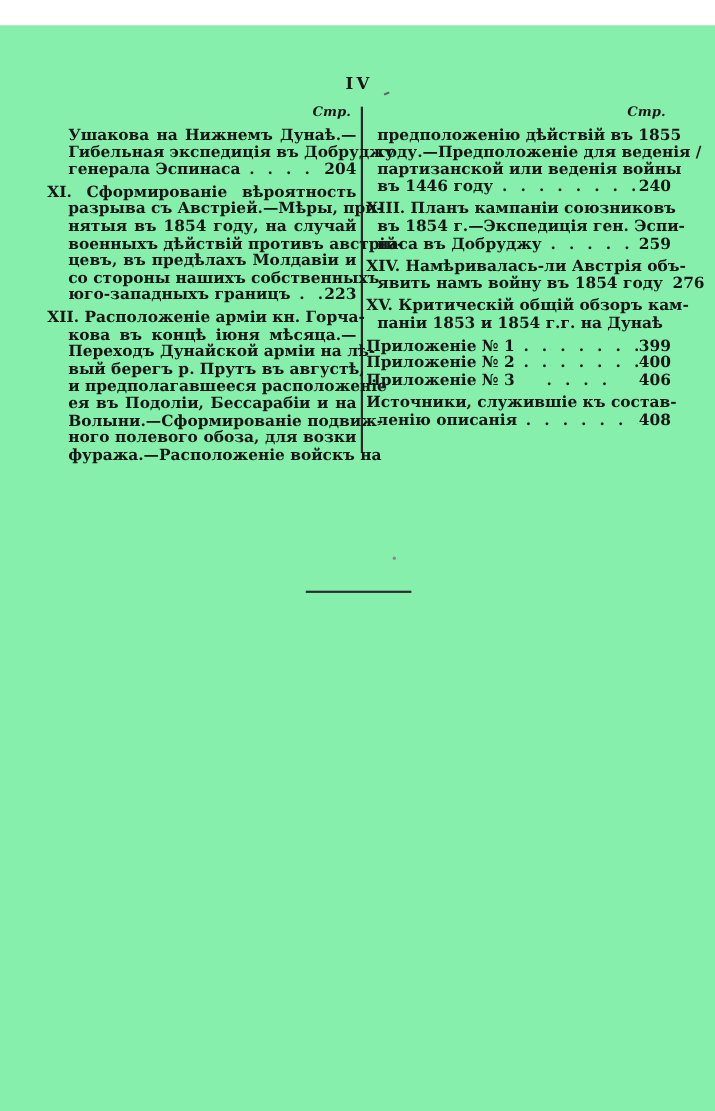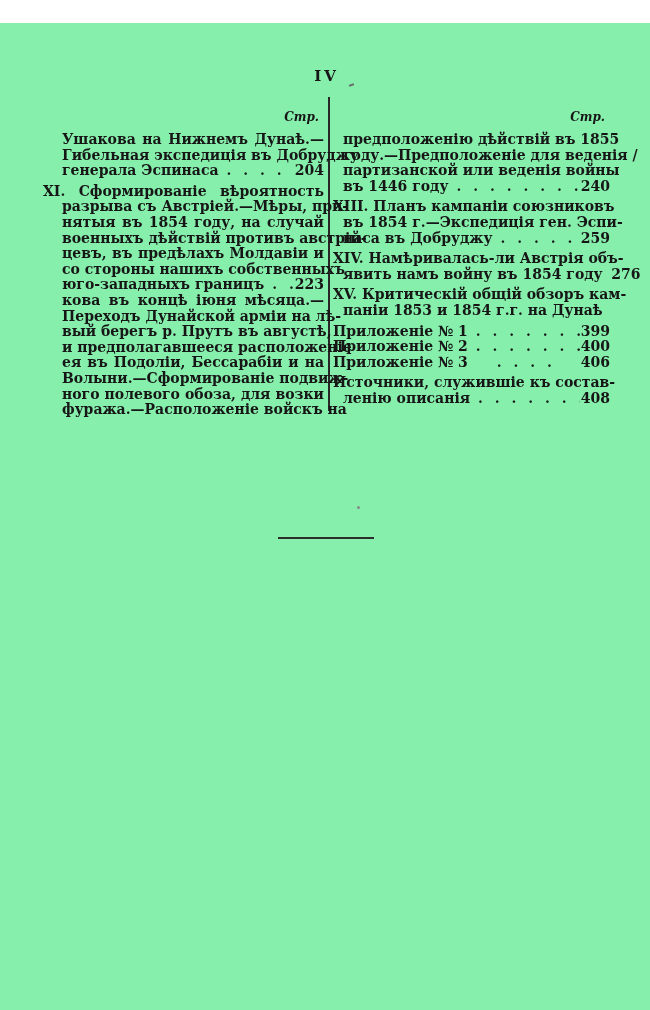--- a/index.html
+++ b/index.html
@@ -16,21 +16,21 @@
     color:#161616;
     margin-top:23px;
   }
   .folio{
     position:absolute;top:44px;left:0;width:650px;
     text-align:center;
     font-size:15px;font-weight:700;letter-spacing:3px;
     padding-left:3px;box-sizing:border-box;
   }
   .col{
-    position:absolute;top:88px;
+    position:absolute;top:72px;
     font-size:14px;line-height:15.6px;font-weight:700;
   }
   .col-left{left:43px;width:281px;}
   .col-right{left:333px;width:277px;}
   .col-header{
     text-align:right;
     font-style:italic;
     font-size:12px;line-height:13px;
     padding-right:5px;
     margin-bottom:8px;
@@ -100,20 +100,21 @@
         <div class="line just" style="margin-left: 19px;">разрыва съ Австріей.—Мѣры, при-</div>
         <div class="line just" style="margin-left: 19px;">нятыя въ 1854 году, на случай</div>
         <div class="line just" style="margin-left: 19px;">военныхъ дѣйствій противъ австрій-</div>
         <div class="line just" style="margin-left: 19px;">цевъ, въ предѣлахъ Молдавіи и</div>
         <div class="line just" style="margin-left: 19px;">со стороны нашихъ собственныхъ</div>
         <div class="line dotline" style="margin-left: 19px;">
           <span class="txt">юго-западныхъ границъ</span>
           <span class="leader">. . . .</span>
           <span class="num">223</span>
         </div>
+        <div class="line gap just" style="margin-left: 0px;">XII. Расположеніе арміи кн. Горча-</div>
         <div class="line just" style="margin-left: 19px;">кова въ концѣ іюня мѣсяца.—</div>
         <div class="line just" style="margin-left: 19px;">Переходъ Дунайской арміи на лѣ-</div>
         <div class="line just" style="margin-left: 19px;">вый берегъ р. Прутъ въ августѣ,</div>
         <div class="line just" style="margin-left: 19px;">и предполагавшееся расположеніе</div>
         <div class="line just" style="margin-left: 19px;">ея въ Подоліи, Бессарабіи и на</div>
         <div class="line just" style="margin-left: 19px;">Волыни.—Сформированіе подвиж-</div>
         <div class="line just" style="margin-left: 19px;">ного полевого обоза, для возки</div>
         <div class="line just" style="margin-left: 19px;">фуража.—Расположеніе войскъ на</div>
       </div>
   </div>

